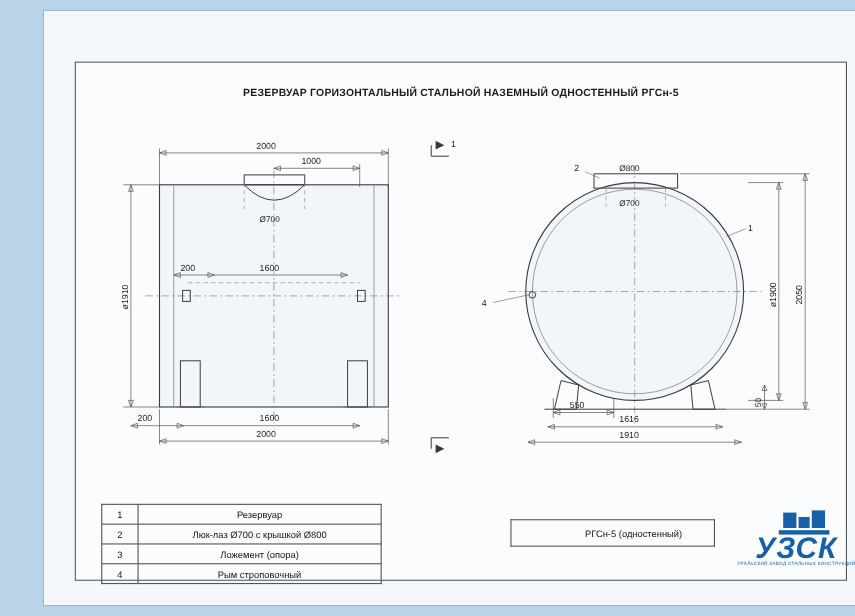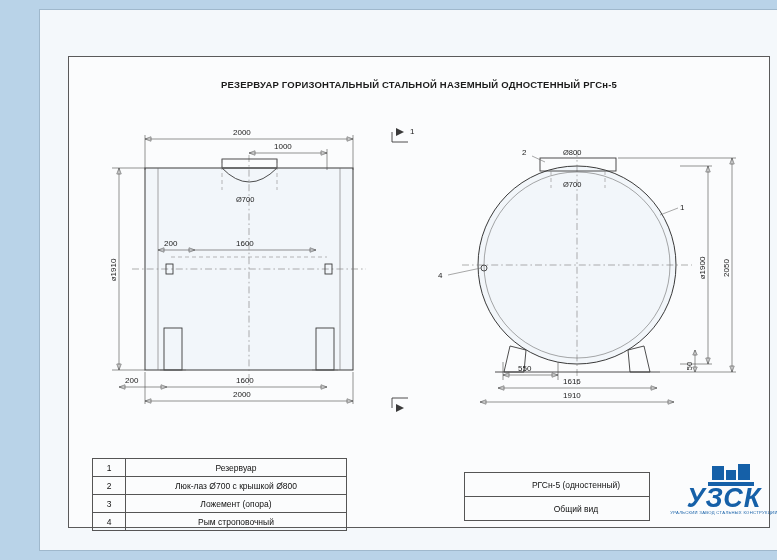--- a/index.html
+++ b/index.html
@@ -236,23 +236,20 @@
         <td>Рым строповочный</td>
       </tr>
     </tbody>
   </table>
 
   <table class="tbl stamp">
     <tbody>
       <tr>
         <td>РГСн-5 (одностенный)</td>
       </tr>
-      <tr>
-        <td>Общий вид</td>
-      </tr>
     </tbody>
   </table>
 
   <svg class="logo" viewBox="0 0 112 58">
     <g>
       <rect x="44" y="4" width="12" height="14" fill="#1560a8"></rect>
       <rect x="58" y="8" width="10" height="10" fill="#1560a8"></rect>
       <rect x="70" y="2" width="12" height="16" fill="#1560a8"></rect>
       <rect x="40" y="20" width="46" height="4" fill="#1560a8"></rect>
     </g>

